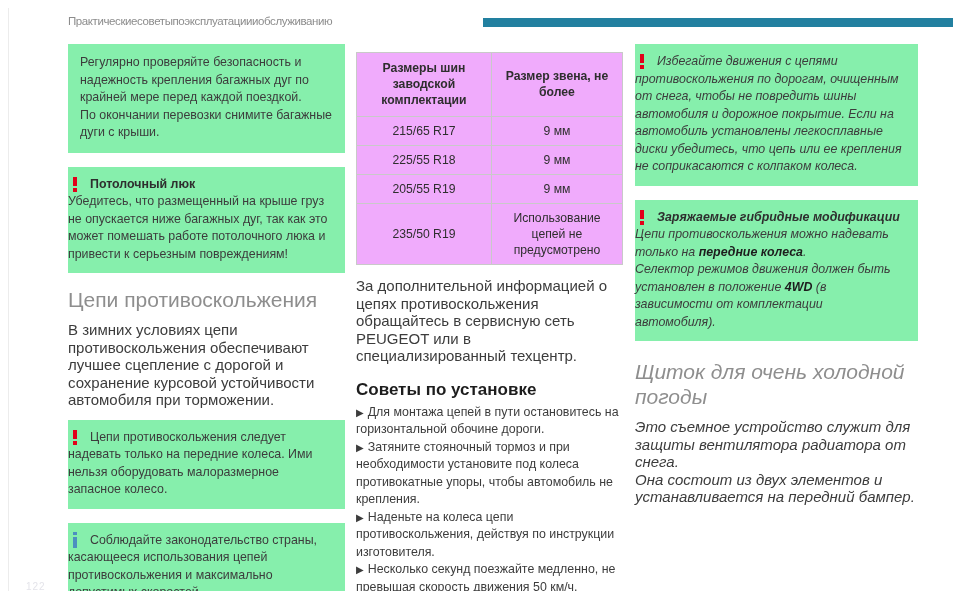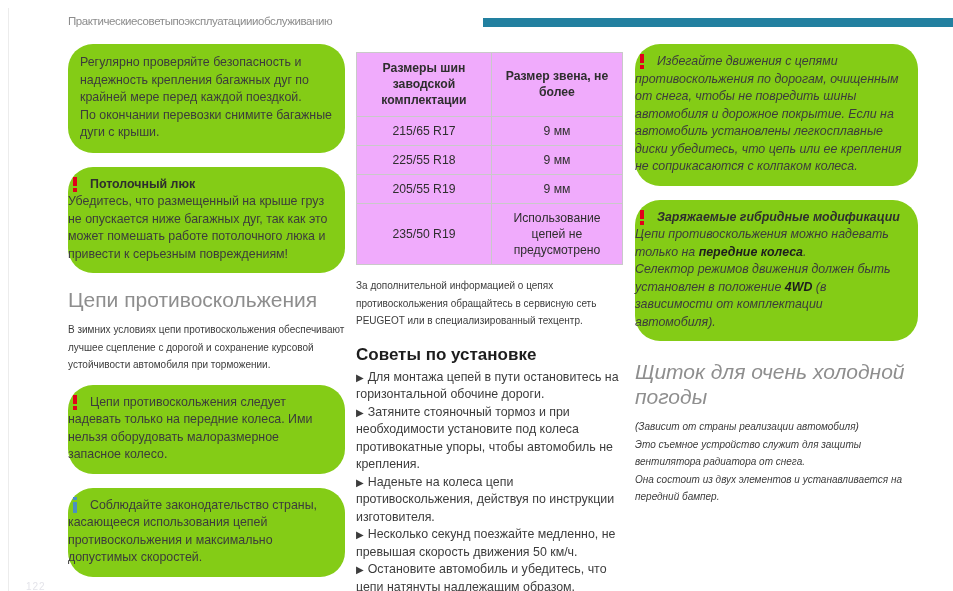--- a/index.html
+++ b/index.html
@@ -80,34 +80,33 @@
     position: absolute;
     top: 36px;
   }
   .col-left   { left: 68px;  width: 277px; }
   .col-mid    { left: 356px; width: 268px; }
   .col-right  { left: 635px; width: 283px; font-style: italic; }
 
   
   p.body {
     margin: 0 0 11px 0;
-    font-size: 10px;
+    font-size: 15px;
     line-height: 17.5px;
     color: #3c3c3c;
   }
   p.body:last-child { margin-bottom: 0; }
 
   .grey-box {
-    background: #84cc16;
+    background: #86efac;
     padding: 9px 12px 10px 12px;
     margin: 0 0 14px 0;
     font-size: 12.4px;
     line-height: 17.5px;
     color: #3c3c3c;
-    border-radius: 25px;
   }
   .grey-box.plain { padding: 10px 12px 11px 12px; }
 
   .notice {
     position: relative;
     padding-left: 0;
   }
   .notice .ntext {
     font-size: 12.4px;
     line-height: 17.5px;
@@ -325,20 +324,19 @@
       <span class="ico ico-warning"></span>
       <span class="ntext">
         <span class="notice-title">Заряжаемые гибридные модификации</span><br>
         <span>Цепи противоскольжения можно надевать только на </span><span class="strong">передние колеса</span><span>.</span><br>
         <span>Селектор режимов движения должен быть установлен в положение </span><span class="strong">4WD</span><span> (в зависимости от комплектации автомобиля).</span>
       </span>
     </div>
 
     <h2 class="section" style="margin-top:18px;">Щиток для очень холодной погоды</h2>
 
-    <p class="body" style="margin-bottom:0;">(Зависит от страны реализации автомобиля)</p>
     <p class="body" style="margin-bottom:0;">Это съемное устройство служит для защиты вентилятора радиатора от снега.</p>
     <p class="body">Она состоит из двух элементов и устанавливается на передний бампер.</p>
   </div>
 
   <div class="page-number">122</div>
 
 </div>
 
 </body></html>

